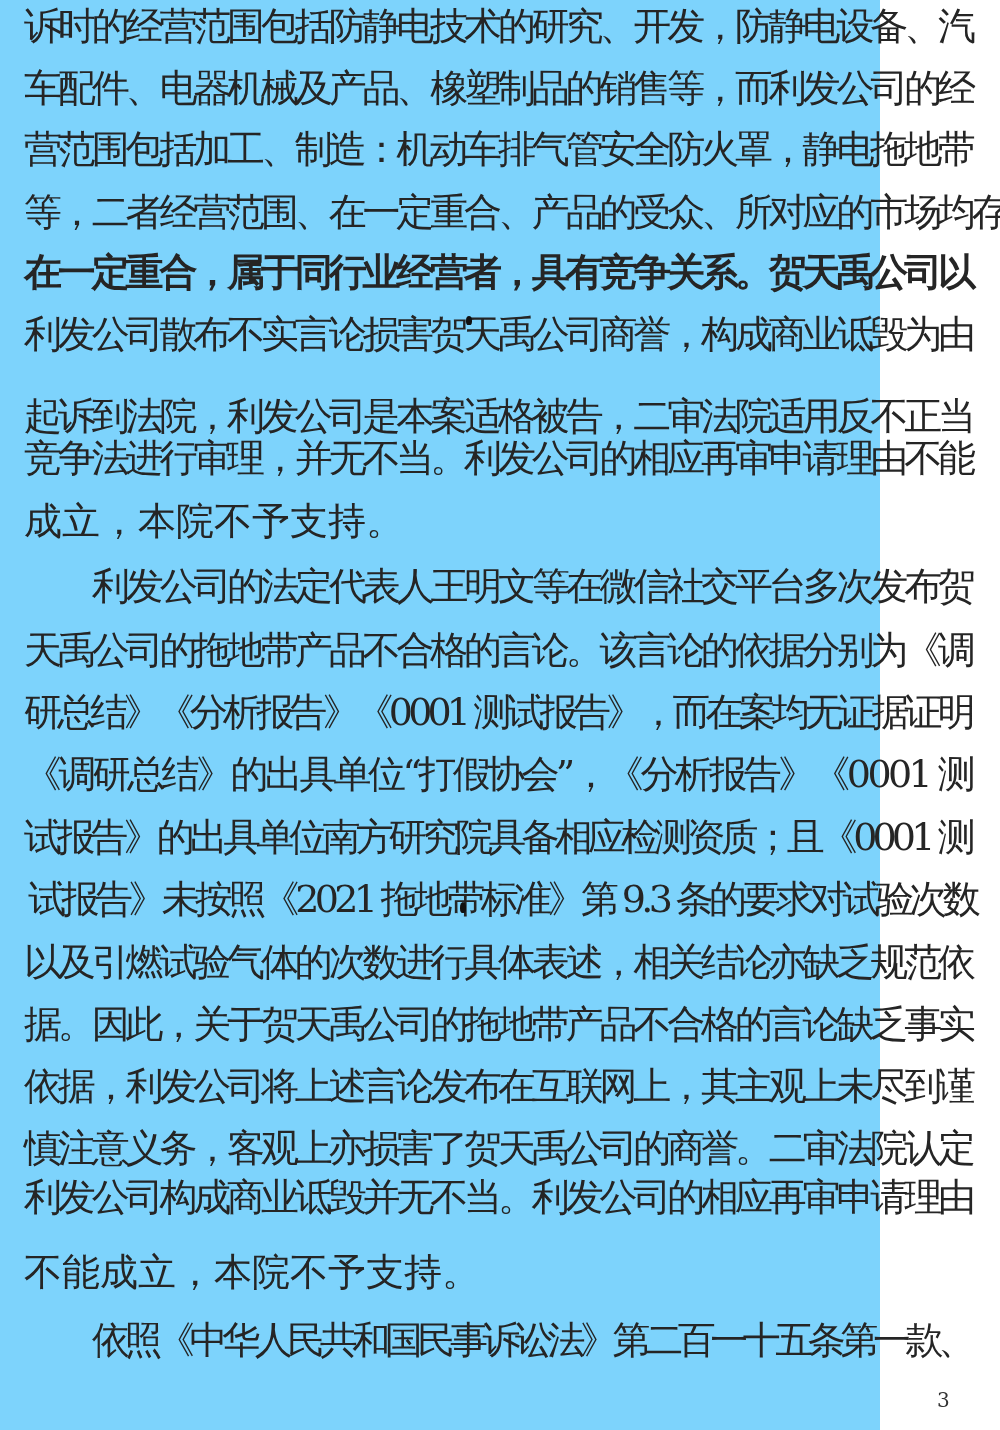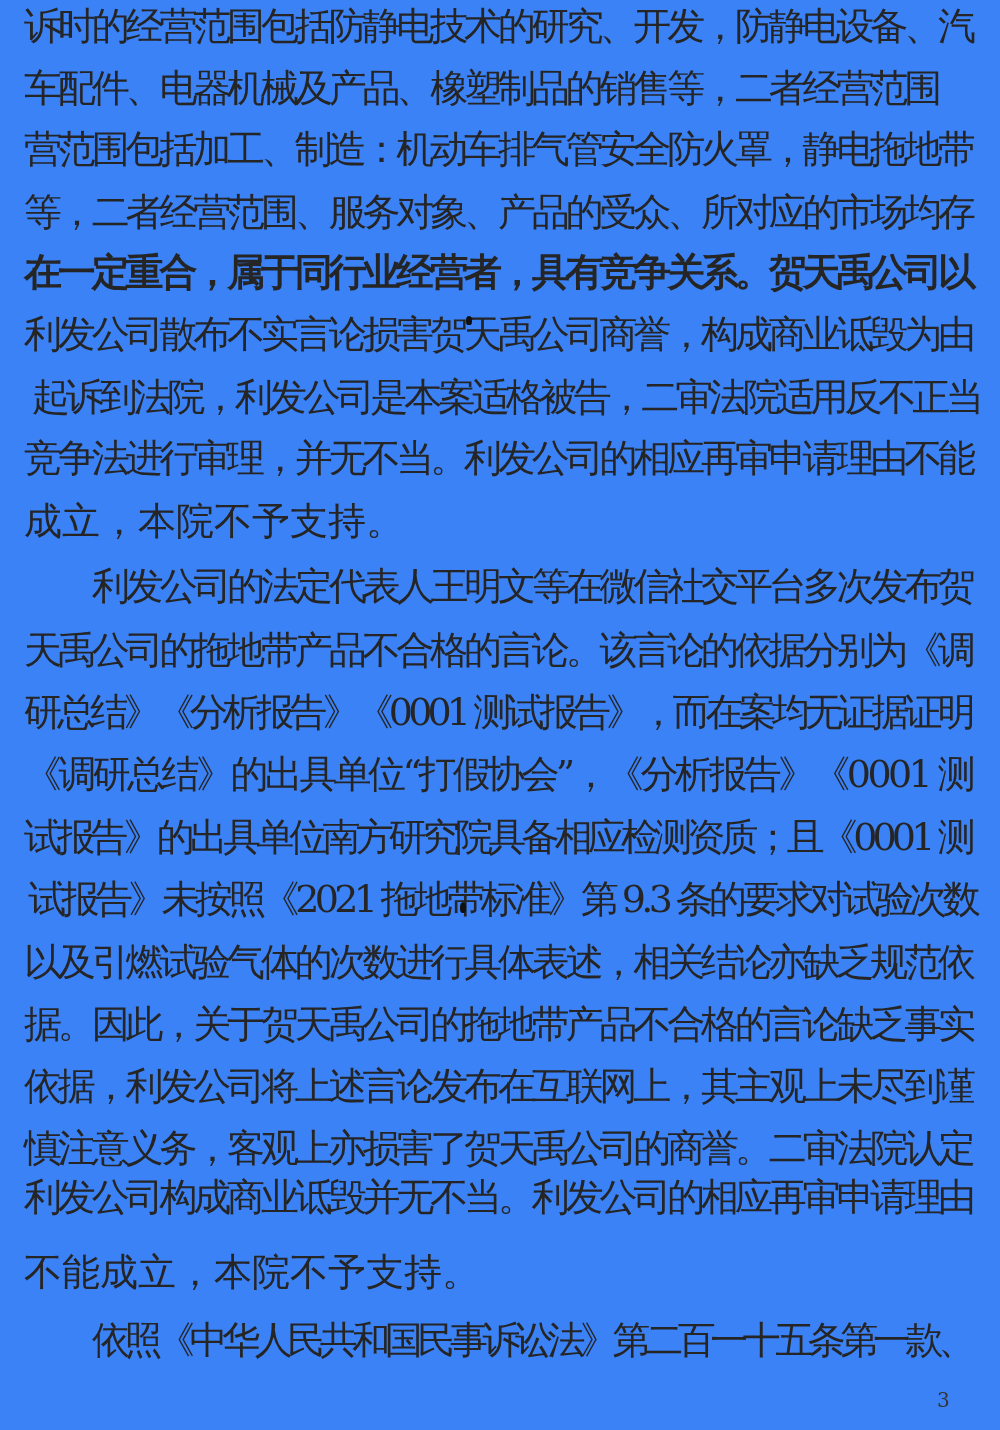--- a/index.html
+++ b/index.html
@@ -12,23 +12,23 @@
     height: 1430px;
     position: relative;
     overflow: hidden;
     font-family: "DejaVu Serif", "Liberation Serif", serif;
     color: #1e1e1e;
   }
   .page {
     position: absolute;
     left: 0;
     top: 0;
-    width: 1000px;
+    width: 880px;
     height: 1430px;
-    background: #3b82f6;
+    background: #7dd3fc;
   }
   .line {
     position: absolute;
     left: 24px;
     width: 952px;
     height: 44px;
     font-size: 38px;
     line-height: 44px;
     white-space: nowrap;
     letter-spacing: 6.6px;
@@ -49,26 +49,26 @@
     background: #111;
     border-radius: 50% 50% 40% 40%;
   }
 </style>
 </head>
 <body>
 
 <div class="page">
   <div id="lines">
       <div class="line" style="top: 4px; letter-spacing: -4.14815px;">诉时的经营范围包括防静电技术的研究、开发，防静电设备、汽</div>
-      <div class="line" style="top: 66px; letter-spacing: -4.14815px;">车配件、电器机械及产品、橡塑制品的销售等，二者经营范围</div>
+      <div class="line" style="top: 66px; letter-spacing: -4.14815px;">车配件、电器机械及产品、橡塑制品的销售等，而利发公司的经</div>
       <div class="line" style="top: 127px; letter-spacing: -4.14815px;">营范围包括加工、制造：机动车排气管安全防火罩，静电拖地带</div>
-      <div class="line" style="top: 190px; letter-spacing: -4.14815px;">等，二者经营范围、服务对象、产品的受众、所对应的市场均存</div>
+      <div class="line" style="top: 190px; letter-spacing: -4.14815px;">等，二者经营范围、在一定重合、产品的受众、所对应的市场均存</div>
       <div class="line" style="top: 250px; letter-spacing: -4.14815px; font-weight: bold;">在一定重合，属于同行业经营者，具有竞争关系。贺天禹公司以</div>
       <div class="line" style="top: 312px; letter-spacing: -4.14815px;">利发公司散布不实言论损害贺天禹公司商誉，构成商业诋毁为由</div>
-      <div class="line" style="top: 375px; letter-spacing: -4.14815px; margin-left: 8px;">起诉到法院，利发公司是本案适格被告，二审法院适用反不正当</div>
+      <div class="line" style="top: 394px; letter-spacing: -4.14815px;">起诉到法院，利发公司是本案适格被告，二审法院适用反不正当</div>
       <div class="line" style="top: 436px; letter-spacing: -4.14815px;">竞争法进行审理，并无不当。利发公司的相应再审申请理由不能</div>
       <div class="line" style="top: 499px; letter-spacing: 0px;">成立，本院不予支持。</div>
       <div class="line indent" style="top: 564px; letter-spacing: -4.16px;">利发公司的法定代表人王明文等在微信社交平台多次发布贺</div>
       <div class="line" style="top: 628px; letter-spacing: -4.14815px;">天禹公司的拖地带产品不合格的言论。该言论的依据分别为《调</div>
       <div class="line" style="top: 690px; letter-spacing: -4.83333px;">研总结》《分析报告》《0001 测试报告》，而在案均无证据证明</div>
       <div class="line" style="top: 752px; letter-spacing: -3.6px;">《调研总结》的出具单位“打假协会”，《分析报告》《0001 测</div>
       <div class="line" style="top: 815px; letter-spacing: -4.83333px;">试报告》的出具单位南方研究院具备相应检测资质；且《0001 测</div>
       <div class="line" style="top: 877px; letter-spacing: -4.63636px; text-align: right;">试报告》未按照《2021 拖地带标准》第 9.3 条的要求对试验次数</div>
       <div class="line" style="top: 940px; letter-spacing: -4.14815px;">以及引燃试验气体的次数进行具体表述，相关结论亦缺乏规范依</div>
       <div class="line" style="top: 1002px; letter-spacing: -4.14815px;">据。因此，关于贺天禹公司的拖地带产品不合格的言论缺乏事实</div>

